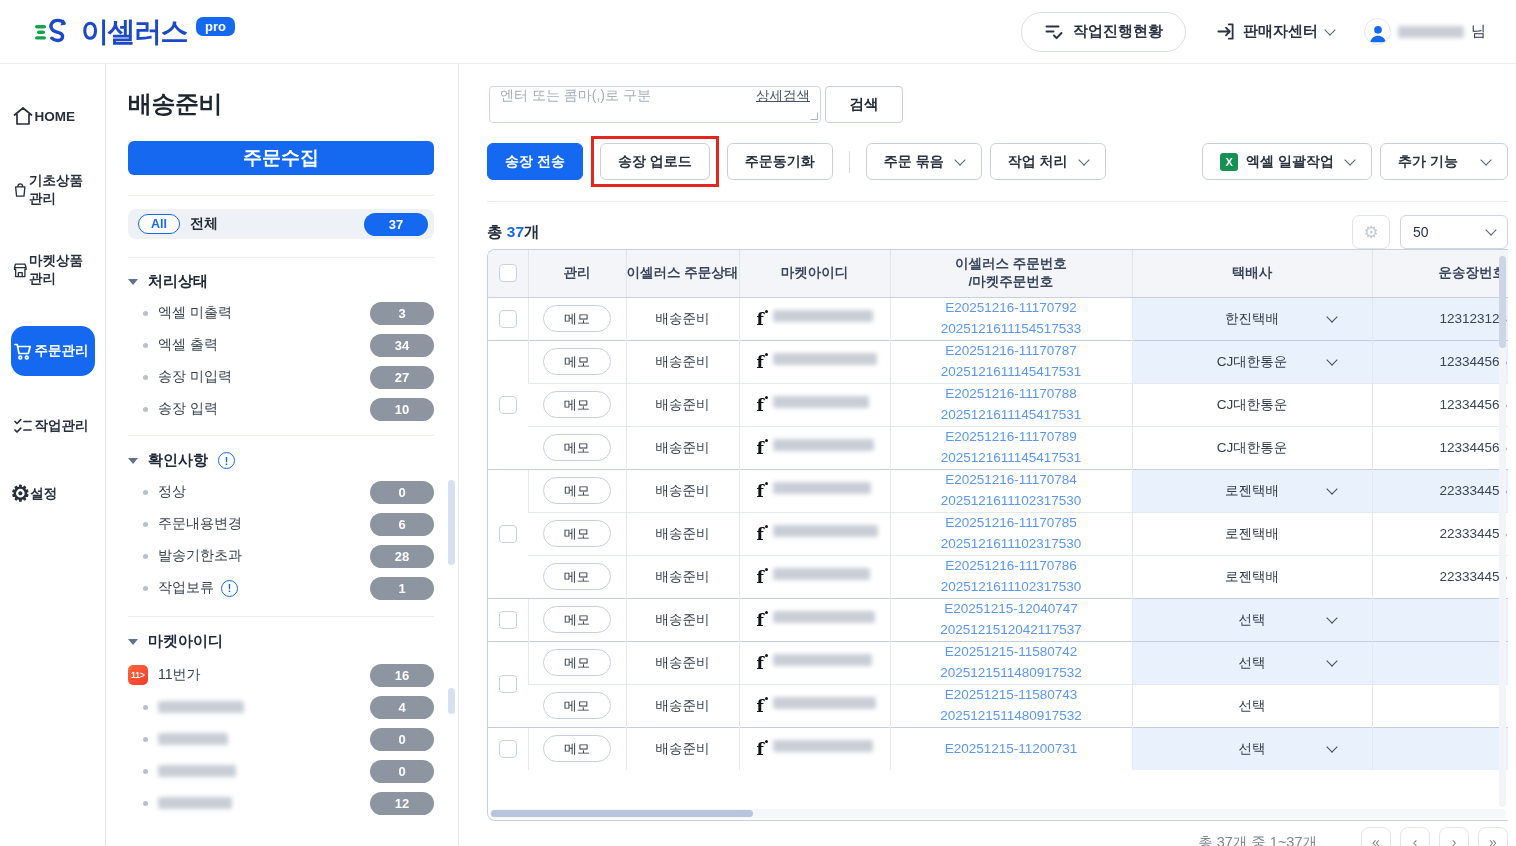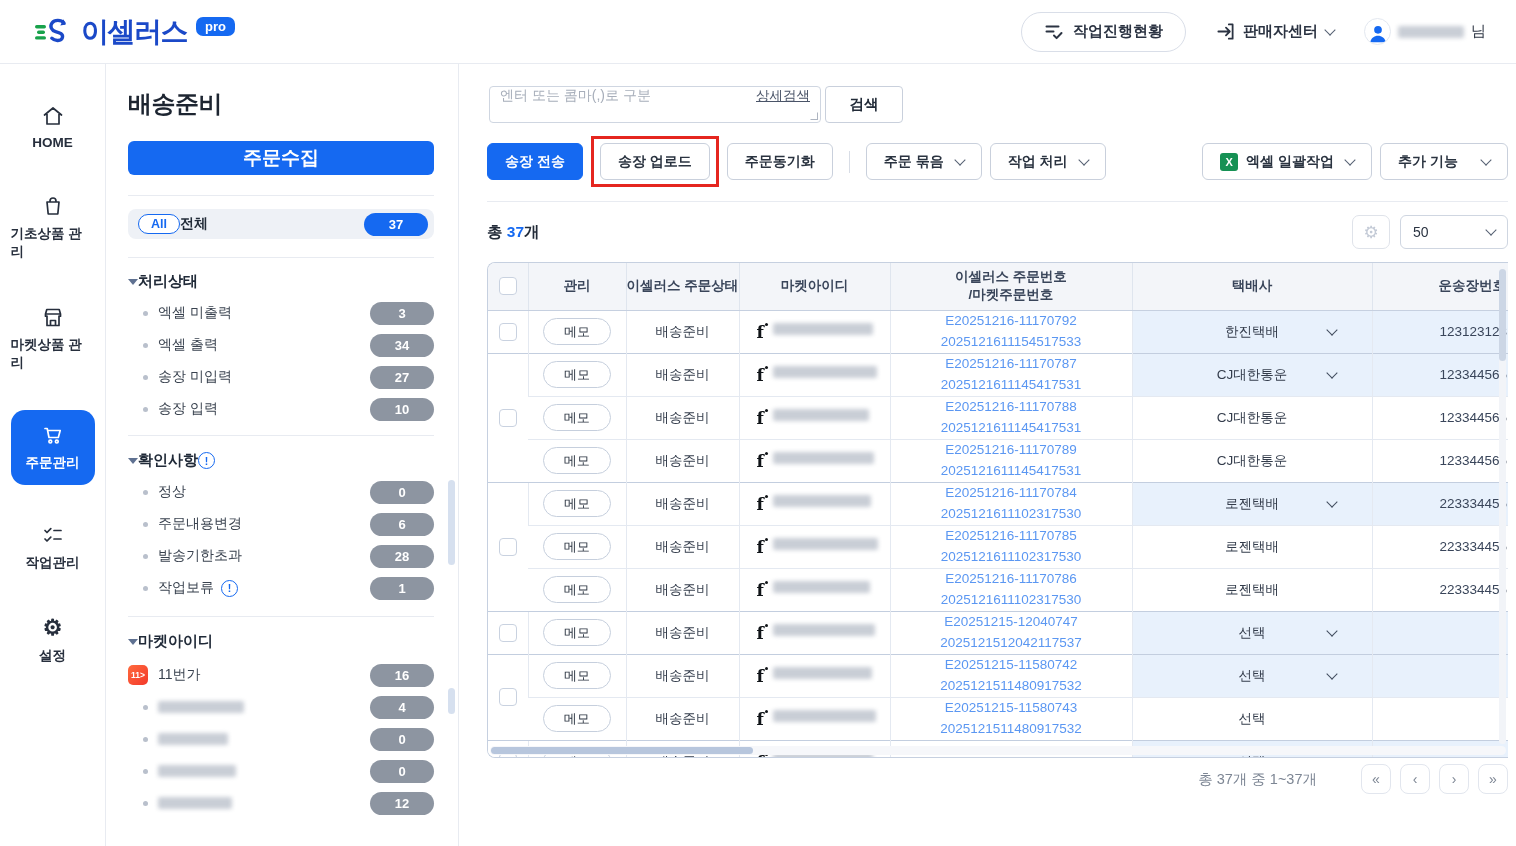--- a/index.html
+++ b/index.html
@@ -11,36 +11,36 @@
 .logo-text{font-size:28px;font-weight:800;color:#1b49c8;letter-spacing:-1.5px}
 .pro{background:#1569f1;color:#fff;font-size:13px;font-weight:700;padding:2px 9px;border-radius:7px;margin-top:-10px}
 .hdr-right{display:flex;align-items:center;gap:30px}
 .pill-btn{display:flex;align-items:center;gap:9px;border:1px solid #d9dee8;border-radius:999px;height:40px;padding:0 22px;font-size:15px;font-weight:600;color:#2b3342;background:#fff;cursor:pointer}
 .seller{display:flex;align-items:center;gap:8px;font-size:15px;font-weight:600;color:#2b3342;cursor:pointer}
 .user{display:flex;align-items:center;gap:7px;font-size:15px;color:#2b3342}
 .avatar{width:27px;height:27px;border-radius:50%;background:#fff;border:1px solid #e3e8f0;overflow:hidden;display:flex;align-items:flex-end;justify-content:center}
 .chev{width:8px;height:8px;border-right:1.7px solid #556072;border-bottom:1.7px solid #556072;transform:rotate(45deg);margin-top:-4px;flex:none}
 
 .sidenav{position:absolute;left:0;top:64px;bottom:0;width:106px;border-right:1px solid #e8ebf1;display:flex;flex-direction:column;align-items:center;padding-top:34px;gap:32px;background:#fff}
-.nav-it{display:flex;flex-direction:column;align-items:center;gap:7px;font-size:13.5px;color:#272f3d;font-weight:600;cursor:pointer;width:84px;padding:6px 0}
+.nav-it{display:flex;flex-direction:row;align-items:center;font-size:13.5px;color:#272f3d;font-weight:600;cursor:pointer;width:84px;padding:6px 0}
 .nav-it svg{stroke:#272f3d;fill:none;stroke-width:1.7;stroke-linecap:round;stroke-linejoin:round}
 .nav-it.active{background:#1569f1;color:#fff;border-radius:14px;padding:13px 0}
 .nav-it.active svg{stroke:#fff}
 .gear-glyph{font-size:22px;line-height:24px;color:#272f3d}
 
 .panel{position:absolute;left:106px;top:64px;bottom:0;width:353px;border-right:1px solid #e8ebf1;padding:24px 24px 0 22px;background:#fff;overflow:hidden}
 .p-title{font-size:24px;font-weight:800;color:#1d2531;letter-spacing:-0.5px}
 .collect{margin-top:21px;width:100%;height:34px;background:#1569f1;color:#fff;border:none;border-radius:6px;font-size:19px;font-weight:700;cursor:pointer}
 .divider{height:1px;background:#e8ebf1}
-.all-row{background:#eef1f6;border-radius:8px;height:30px;display:flex;align-items:center;padding:0 6px 0 10px;}
+.all-row{background:#eef1f6;border-radius:8px;height:30px;display:flex;align-items:center;padding:0 6px 0 10px;gap:10px}
 .all-chip{border:1.5px solid #1569f1;color:#1569f1;background:#fff;border-radius:999px;font-size:12.5px;font-weight:700;padding:2px 12px;cursor:pointer}
 .all-label{font-size:14px;font-weight:600;color:#222b38;flex:1}
 .badge{min-width:64px;height:23px;border-radius:12px;background:#1569f1;color:#fff;font-size:13px;font-weight:700;display:flex;align-items:center;justify-content:center;padding:0 8px}
 .badge.gray{background:#8d95a1}
-.sec-h{display:flex;align-items:center;font-size:15px;font-weight:700;color:#202a38;cursor:pointer}
+.sec-h{display:flex;align-items:center;gap:10px;font-size:15px;font-weight:700;color:#202a38;cursor:pointer}
 .caret{width:0;height:0;border-left:5.5px solid transparent;border-right:5.5px solid transparent;border-top:6.5px solid #5f7191}
 .info-ic{width:17px;height:17px;border:1.6px solid #1569f1;border-radius:50%;color:#1569f1;font-size:10.5px;font-weight:800;display:flex;align-items:center;justify-content:center}
 .p-item{display:flex;align-items:center;height:32px;padding-left:15px;gap:10px;cursor:pointer}
 .dot{width:5px;height:5px;border-radius:50%;background:#b9c0cc;flex:none}
 .p-lbl{font-size:14px;color:#39424f;flex:1;display:flex;gap:7px;align-items:center}
 .mk-ic{width:20px;height:20px;border-radius:5px;background:linear-gradient(135deg,#ff6a3d,#f3392b);color:#fff;font-size:8.5px;font-weight:800;display:flex;align-items:center;justify-content:center;flex:none}
 .mk-row{padding-left:0}
 .blur{background:#c9ced6;border-radius:2px;filter:blur(2.2px);height:12px;display:inline-block}
 .pthumb{position:absolute;right:3px;width:7px;border-radius:4px;background:#d6e0ef}
 
@@ -62,21 +62,21 @@
 .vsep{width:1px;height:22px;background:#d8dde6;margin:0 8px}
 .x-ic{width:18px;height:18px;border-radius:3px;background:#169154;color:#fff;font-size:11px;font-weight:800;display:flex;align-items:center;justify-content:center;flex:none}
 .h-div{height:1px;background:#e8ebf1;margin-top:14px}
 .count-row{margin-top:13px;display:flex;align-items:center;justify-content:space-between}
 .total{font-size:15.5px;font-weight:700;color:#222b38}
 .blue{color:#1569f1}
 .cr-right{display:flex;gap:10px;align-items:center}
 .gear-btn{width:38px;height:34px;border:1px solid #dfe3ea;border-radius:7px;background:#fff;display:flex;align-items:center;justify-content:center;color:#c3cad6;font-size:17px;cursor:pointer}
 .size-sel{width:108px;height:34px;border-radius:6px}
 
-.table-wrap{margin-top:13px;position:relative;width:1021px;height:496px;border:1px solid #c6d0e0;border-right:none;border-radius:8px 0 0 8px;overflow:hidden;background:#fff}
+.table-wrap{position:relative;width:1021px;height:572px;border:1px solid #c6d0e0;border-right:none;border-radius:8px 0 0 8px;overflow:hidden;background:#fff}
 table{border-collapse:collapse;width:1021px;table-layout:fixed}
 th{height:47px;background:#f3f5f9;font-size:13.5px;font-weight:600;color:#39455a;border-bottom:1px solid #c6d0e0;border-left:1px solid #dfe5ee;text-align:center}
 th:first-child,td:first-child{border-left:none}
 td{height:43px;border-left:1px solid #e4e9f1;border-top:1px solid #e4e9f1;font-size:13.5px;color:#333c4b;text-align:center;vertical-align:middle;background:#fff}
 tbody tr:first-child td{border-top:none}
 tr.gs td{border-top:1px solid #c3cedf}
 .cb{width:18px;height:18px;border:1.5px solid #c9d2e0;border-radius:4px;background:#fff;display:inline-block;cursor:pointer;vertical-align:middle}
 .memo{width:68px;height:27px;border:1px solid #c6cfdd;border-radius:14px;background:#fff;font-size:13px;color:#2a3340;cursor:pointer}
 .c-mk{text-align:left;padding-left:17px}
 .f-ic{font-weight:800;font-size:17px;color:#101418;position:relative;display:inline-block;vertical-align:middle;margin-right:9px;font-family:"DejaVu Serif",serif}

